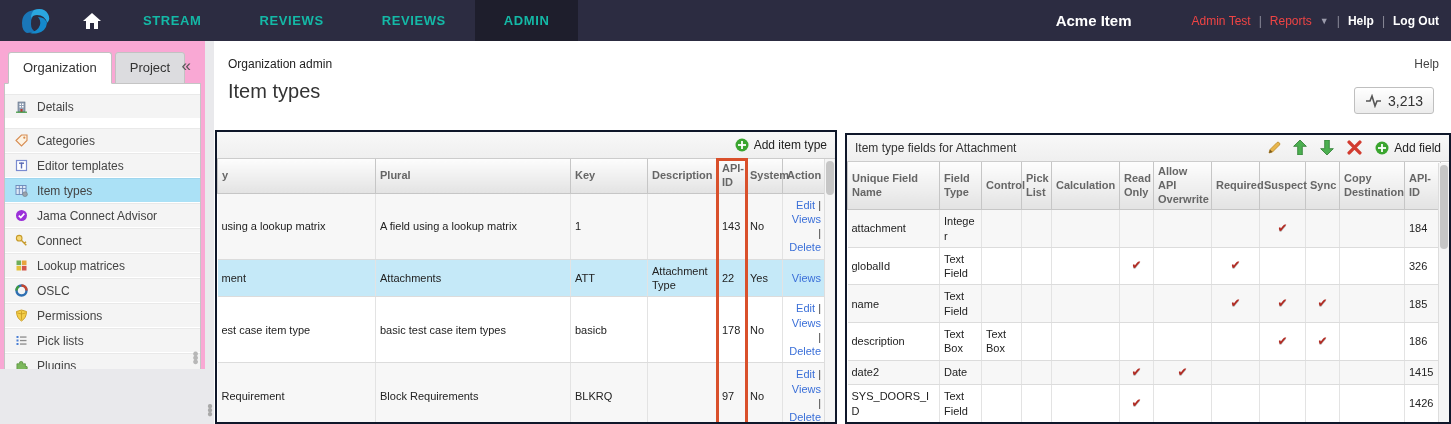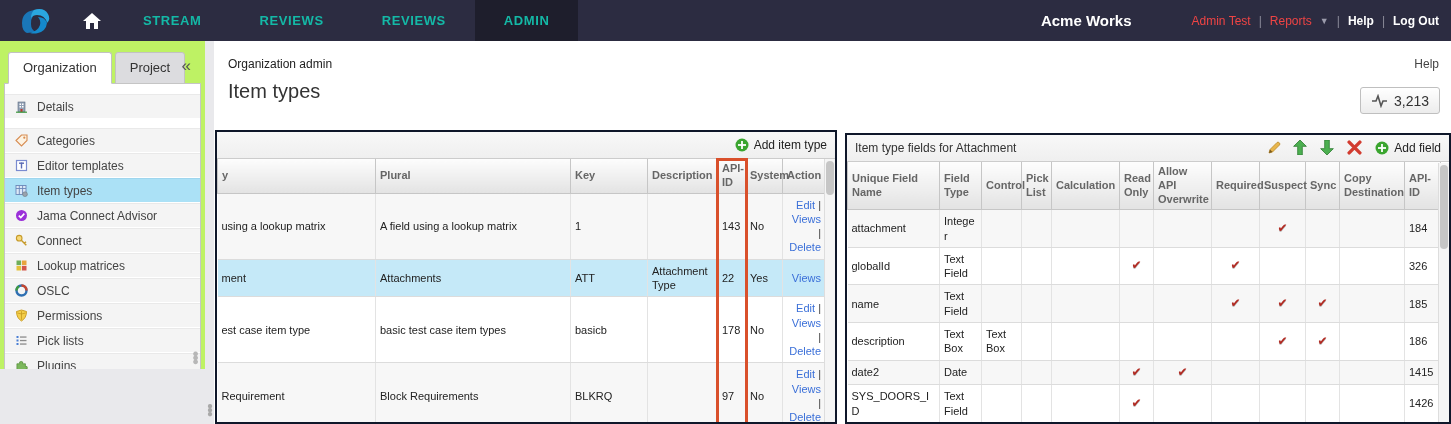--- a/index.html
+++ b/index.html
@@ -14,42 +14,42 @@
   .nav-item { color:#14b8a6; font-size:13px; font-weight:bold; letter-spacing:.6px; line-height:41px; padding:0 29px; cursor:pointer; }
   .nav-item.active { background:#1e1e2c; }
   .nav-right { margin-left:auto; display:flex; align-items:center; padding-right:12px; gap:8px; }
   .org-name { color:#fff; font-size:15px; font-weight:bold; margin-right:52px; }
   .nav-link { font-size:12px; color:#ef4444; cursor:pointer; }
   .nav-link.bright { color:#fff; font-weight:bold; }
   .nav-sep { color:#8b8b99; font-size:12px; }
   .caret { color:#9b9bab; font-size:9px; }
 
   
-  .sidebar { position:absolute; left:0; top:41px; width:205px; height:328px; background:#bef264; }
+  .sidebar { position:absolute; left:0; top:41px; width:205px; height:328px; background:#f9a8d4; }
   .side-tabs { position:absolute; left:8px; top:10px; height:33px; display:flex; align-items:flex-end; }
   .side-tab { font-size:13px; color:#333; padding:7px 14px 8px; border:1px solid #c2c2c2; border-radius:3px 3px 0 0; cursor:pointer; background:#dcdcdf; margin-right:3px; }
   .side-tab.active { background:#fff; border-bottom:1px solid #fff; position:relative; z-index:2; }
   .collapse { position:absolute; right:14px; top:16px; font-size:17px; color:#555; cursor:pointer; line-height:1; }
   .side-panel { position:absolute; left:4px; top:42px; width:197px; bottom:0; background:#fff; border:1px solid #c5c5c5; border-bottom:none; overflow:hidden; }
   .side-list { list-style:none; padding-top:10px; }
   .side-item { height:25px; display:flex; align-items:center; gap:8px; padding-left:10px; font-size:12px; color:#444; background:#f4f4f4; border-bottom:1px solid #fff; border-top:1px solid #e9e9e9; cursor:pointer; white-space:nowrap; }
   .side-item.selected { background:#abe1f6; border-top-color:#9fd6ee; }
   .side-item.group-end { margin-bottom:9px; }
   .side-item .ic { width:14px; height:14px; flex:0 0 14px; display:inline-flex; }
   .side-scroll-dots { position:absolute; right:1px; bottom:6px; color:#b7b7b7; font-size:11px; letter-spacing:0; line-height:4px; }
 
   .resizer { position:absolute; left:205px; top:41px; width:9px; height:383px; background:#e9e9ec; }
   .resizer .grip { position:absolute; left:2px; top:363px; color:#a9a9a9; font-size:10px; line-height:4px; }
 
   
   .main { position:absolute; left:214px; top:41px; width:1237px; height:383px; background:#fff; }
   .breadcrumb { position:absolute; left:14px; top:16px; font-size:12px; color:#222; }
   .help-link { position:absolute; right:12px; top:16px; font-size:12px; color:#444; cursor:pointer; }
   .page-title { position:absolute; left:14px; top:39px; font-size:20px; color:#333; }
-  .count-badge { position:absolute; right:11px; top:46px; height:27px; display:flex; align-items:center; gap:6px; padding:0 10px; border:1px solid #bfbfbf; border-radius:3px; background:linear-gradient(#ffffff,#ececec); font-size:14px; color:#333; cursor:pointer; }
+  .count-badge { position:absolute; right:17px; top:46px; height:27px; display:flex; align-items:center; gap:6px; padding:0 10px; border:1px solid #bfbfbf; border-radius:3px; background:linear-gradient(#ffffff,#ececec); font-size:14px; color:#333; cursor:pointer; }
 
   .panel { position:absolute; background:#fff; border:2px solid #0f172a; overflow:hidden; }
   .left-panel { left:1px; top:89px; width:622px; height:294px; }
   .right-panel { left:631px; top:92px; width:606px; height:291px; }
   .panel-toolbar { height:27px; background:linear-gradient(#f8f8f8,#efefef); border-bottom:1px solid #ccc; display:flex; align-items:center; padding:0 8px; font-size:12px; color:#333; }
   .toolbar-spacer { flex:1; }
   .tool-ic { width:16px; height:16px; margin-left:11px; display:inline-flex; cursor:pointer; }
   .add-btn { display:flex; align-items:center; gap:5px; font-size:12px; color:#222; cursor:pointer; margin-left:12px; }
 
   table { border-collapse:collapse; table-layout:fixed; }
@@ -87,21 +87,21 @@
       <path d="M10 1 L19 9 H16 V17 H12 V11 H8 V17 H4 V9 H1 Z" fill="#fff"></path>
     </svg>
   </div>
   <div class="nav-items" id="nav-items">
       <div class="nav-item">STREAM</div>
       <div class="nav-item">REVIEWS</div>
       <div class="nav-item">REVIEWS</div>
       <div class="nav-item active">ADMIN</div>
     </div>
   <div class="nav-right">
-    <span class="org-name">Acme Works</span>
+    <span class="org-name">Acme Item</span>
     <span class="nav-link">Admin Test</span>
     <span class="nav-sep">|</span>
     <span class="nav-link">Reports</span>
     <span class="caret">▼</span>
     <span class="nav-sep">|</span>
     <span class="nav-link bright">Help</span>
     <span class="nav-sep">|</span>
     <span class="nav-link bright">Log Out</span>
   </div>
 </div>

